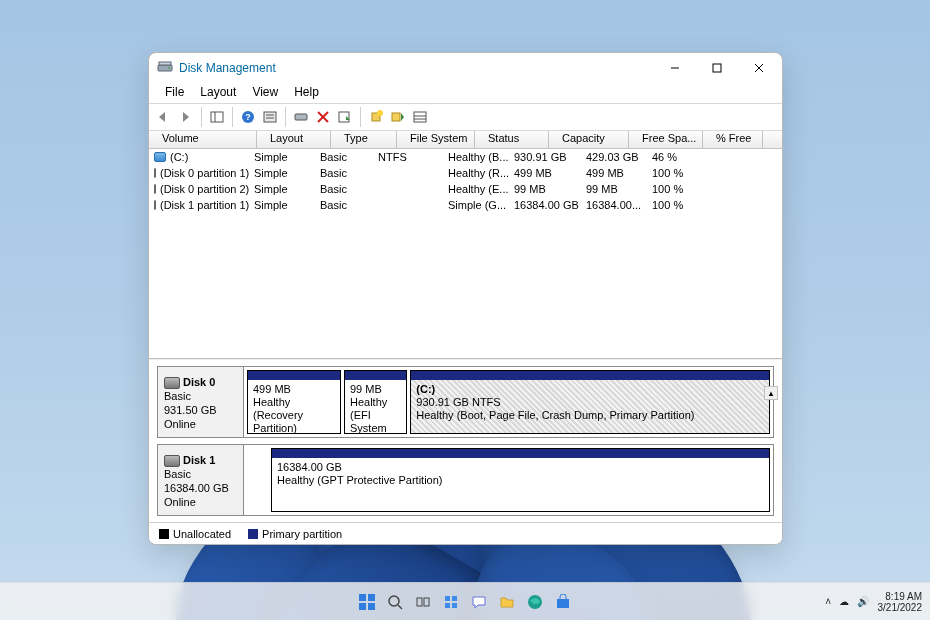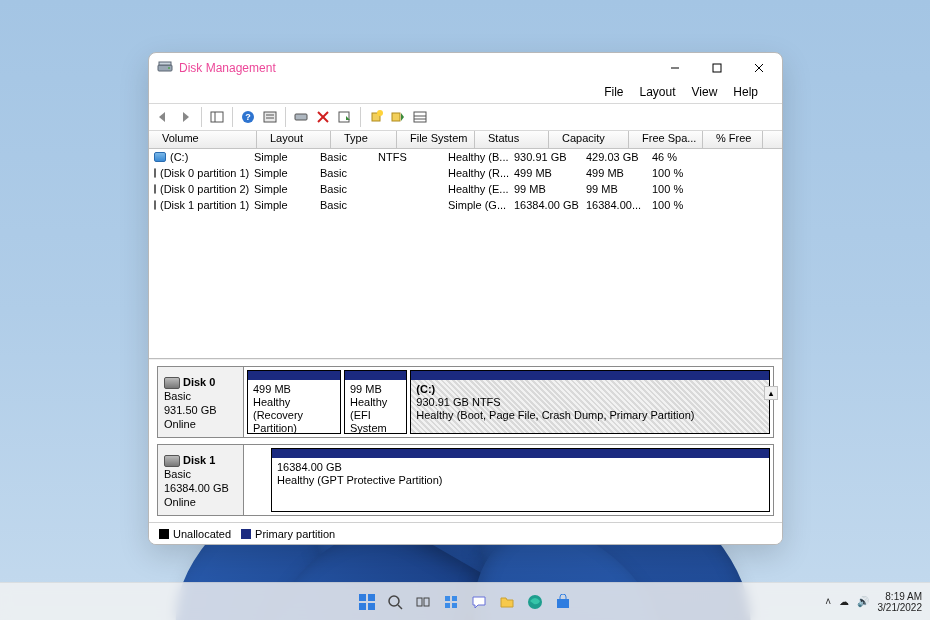--- a/index.html
+++ b/index.html
@@ -20,23 +20,23 @@
   box-shadow: inset -6px -6px 20px rgba(0,0,0,.25), 0 4px 20px rgba(0,0,0,.1);
 }
 .window {
   position: absolute; left: 148px; top: 52px; width: 635px; height: 493px;
   background: #fff; border: 1px solid #b8b8b8; border-radius: 8px;
   box-shadow: 0 10px 30px rgba(0,0,0,.15);
   display: flex; flex-direction: column; overflow: hidden;
 }
 .titlebar { height: 30px; display: flex; align-items: center; padding: 0 2px 0 8px; }
 .titlebar .title-icon { width: 16px; height: 16px; margin-right: 6px; }
-.titlebar .title { flex: 1; color: #ec4899; font-size: 12px; }
+.titlebar .title { flex: 1; color: #0369a1; font-size: 12px; }
 .tb-btn { width: 42px; height: 28px; display: flex; align-items: center; justify-content: center; color: #000; }
-.menubar { height: 20px; display: flex; padding: 0 16px; justify-content: flex-end; }
+.menubar { height: 20px; display: flex; padding: 0 8px; }
 .menubar .mi { padding: 2px 8px; cursor: default; }
 .toolbar {
   height: 28px; border-top: 1px solid #d8d8d8; border-bottom: 1px solid #d8d8d8;
   display: flex; align-items: center; padding: 0 4px; gap: 0;
 }
 .tbutton { width: 22px; height: 22px; display: flex; align-items: center; justify-content: center; }
 .tdiv { width: 1px; height: 20px; background: #d0d0d0; margin: 0 4px; }
 .volume-list { flex: 1; overflow: hidden; border-bottom: 1px solid #bdbdbd; position: relative; }
 .vl-header {
   display: flex; height: 18px; background: linear-gradient(#fdfdfd,#ececec);
@@ -72,21 +72,21 @@
 .part {
   border: 1px solid #000; display: flex; flex-direction: column; min-width: 0;
 }
 .part-bar { height: 9px; background: #1b2a80; flex: 0 0 auto; }
 .part-body { flex: 1; padding: 3px 5px; font-size: 11px; line-height: 13px; overflow: hidden; }
 .part.selected .part-body {
   background-image: repeating-linear-gradient(45deg, #f2f2f2 0, #f2f2f2 2px, #d9d9d9 2px, #d9d9d9 4px);
 }
 .legend {
   height: 22px; border-top: 1px solid #d0d0d0; display: flex; align-items: center;
-  padding: 0 10px; gap: 10px; font-size: 11px;
+  padding: 0 10px; gap: 17px; font-size: 11px;
 }
 .legend .sw { width: 10px; height: 10px; display: inline-block; margin-right: 4px; vertical-align: -1px; }
 .sw.black { background: #000; }
 .sw.navy { background: #1b2a80; }
 .scroll-up {
   position: absolute; right: 4px; top: 333px; width: 14px; height: 14px;
   background: #f0f0f0; border: 1px solid #c0c0c0; display:flex;align-items:center;justify-content:center;font-size:9px;
 }
 .taskbar {
   position: absolute; left: 0; right: 0; bottom: 0; height: 38px;

